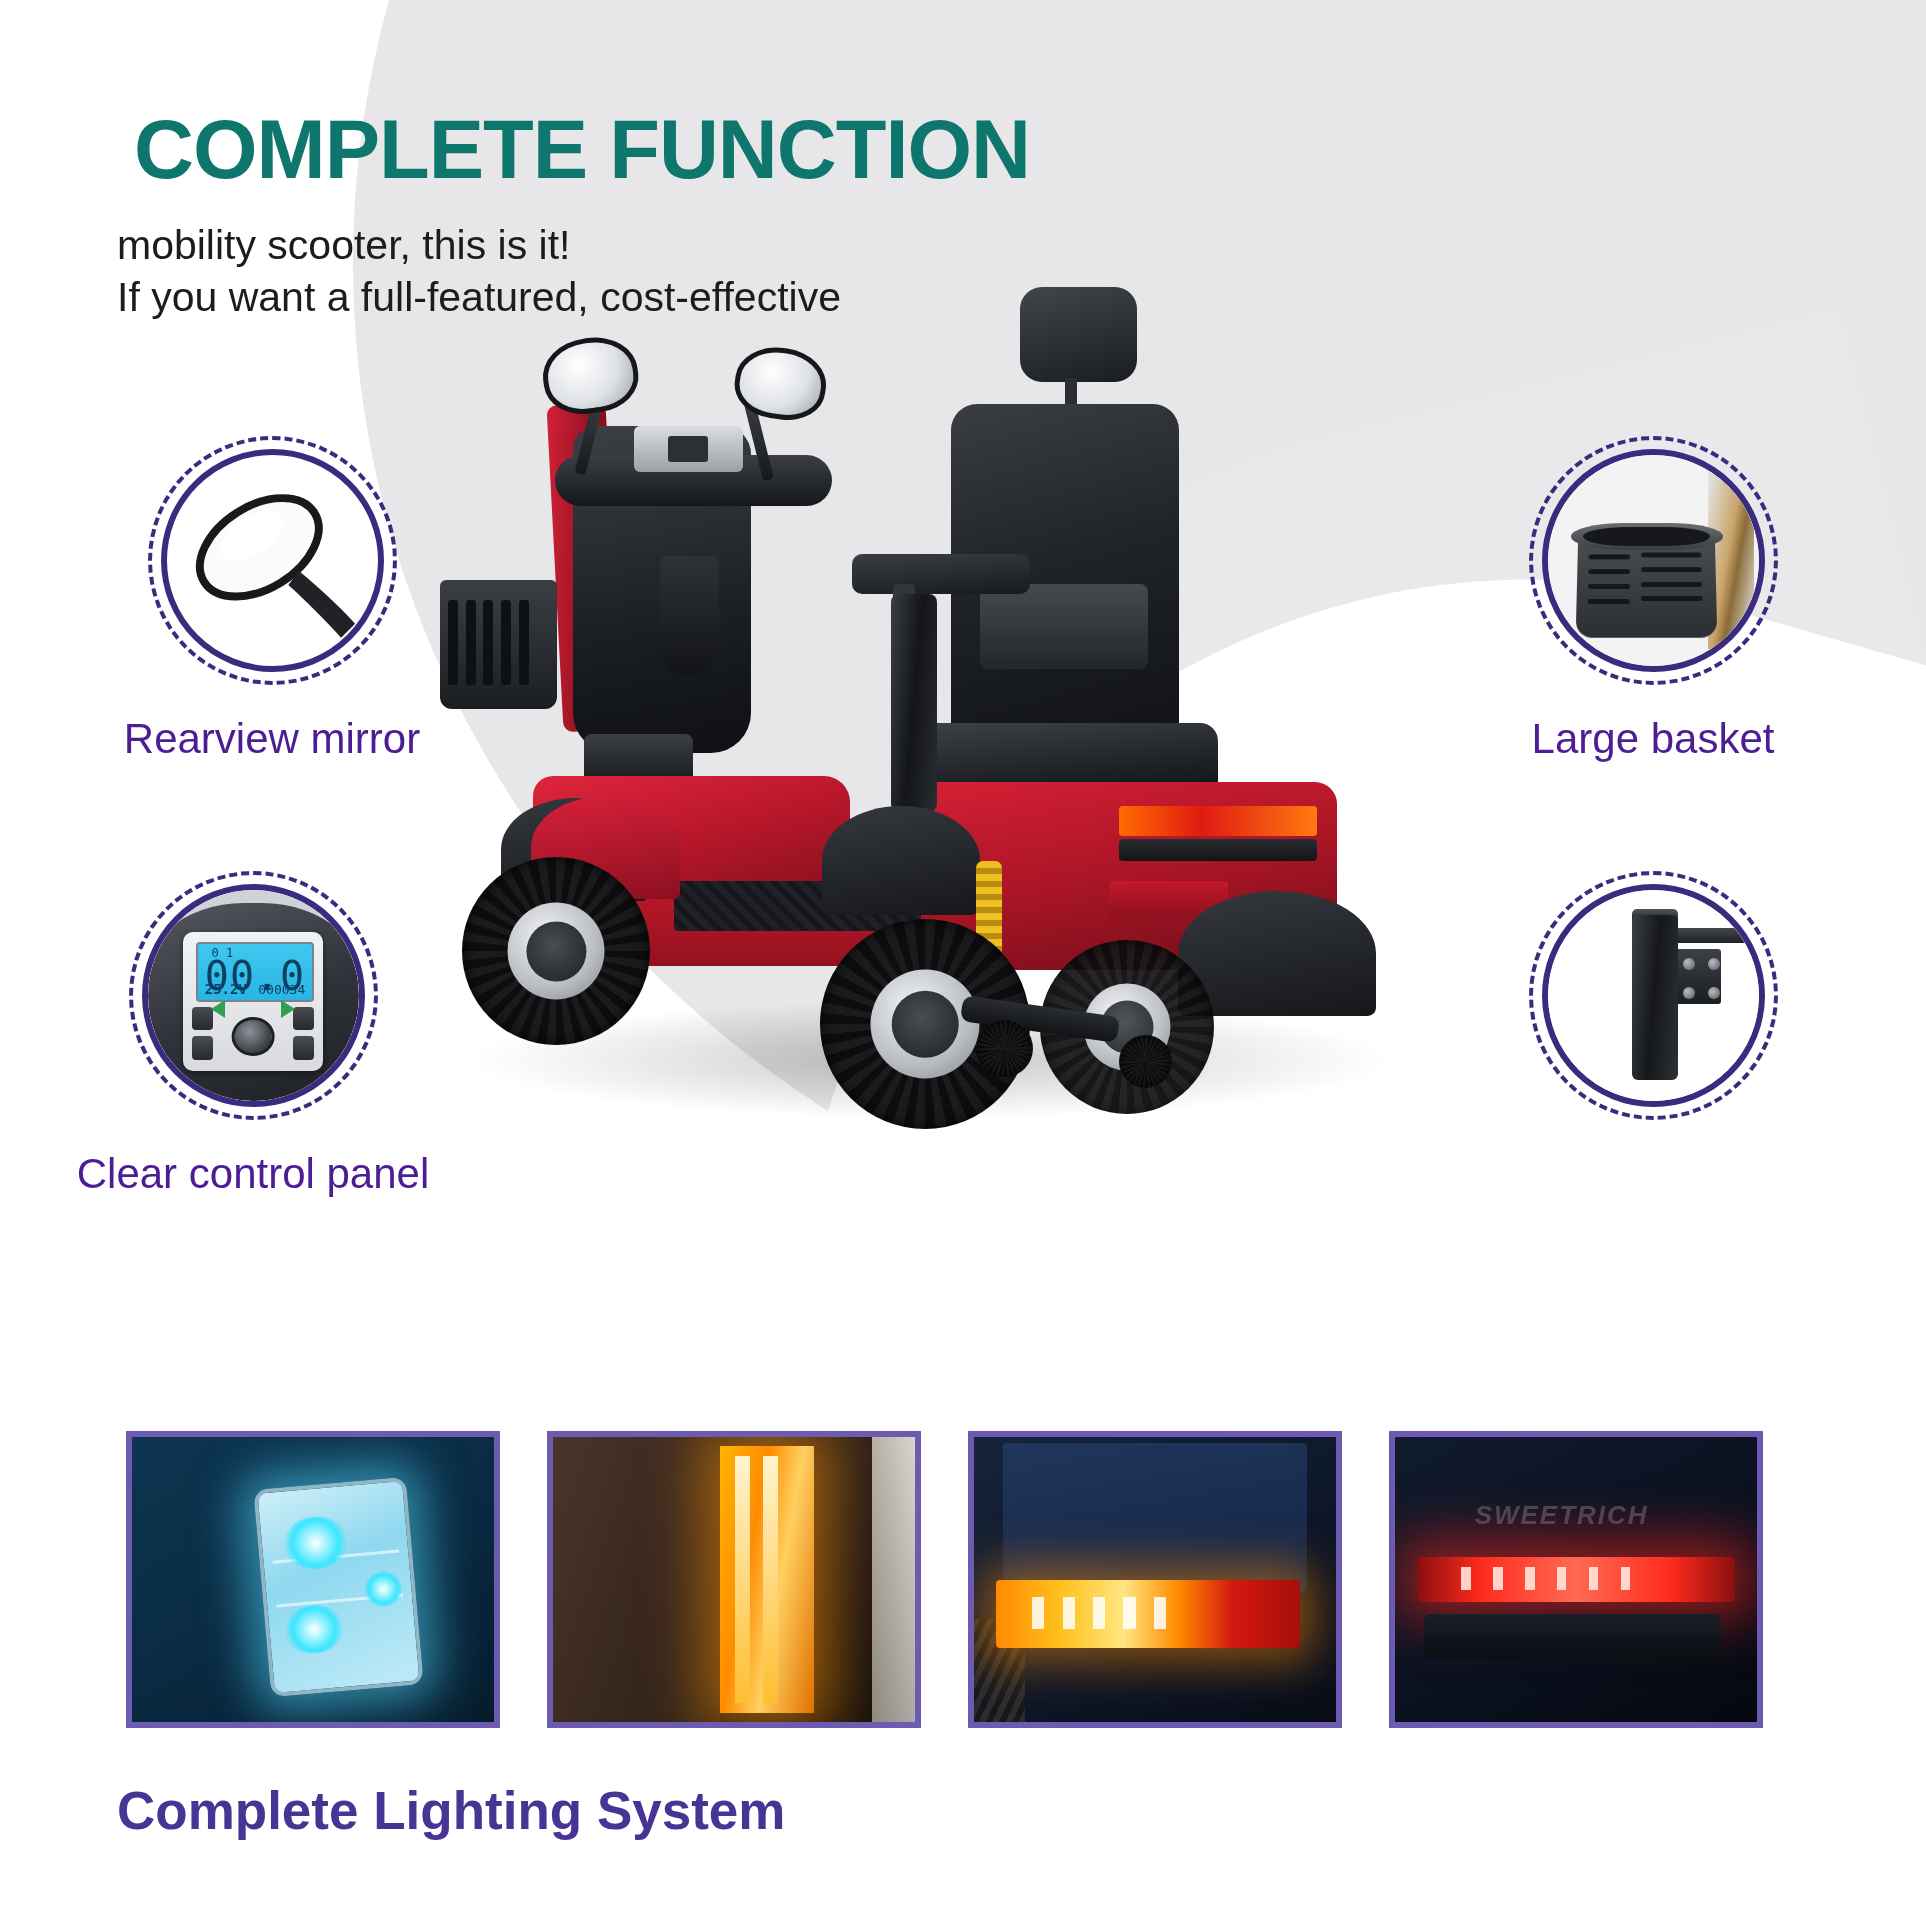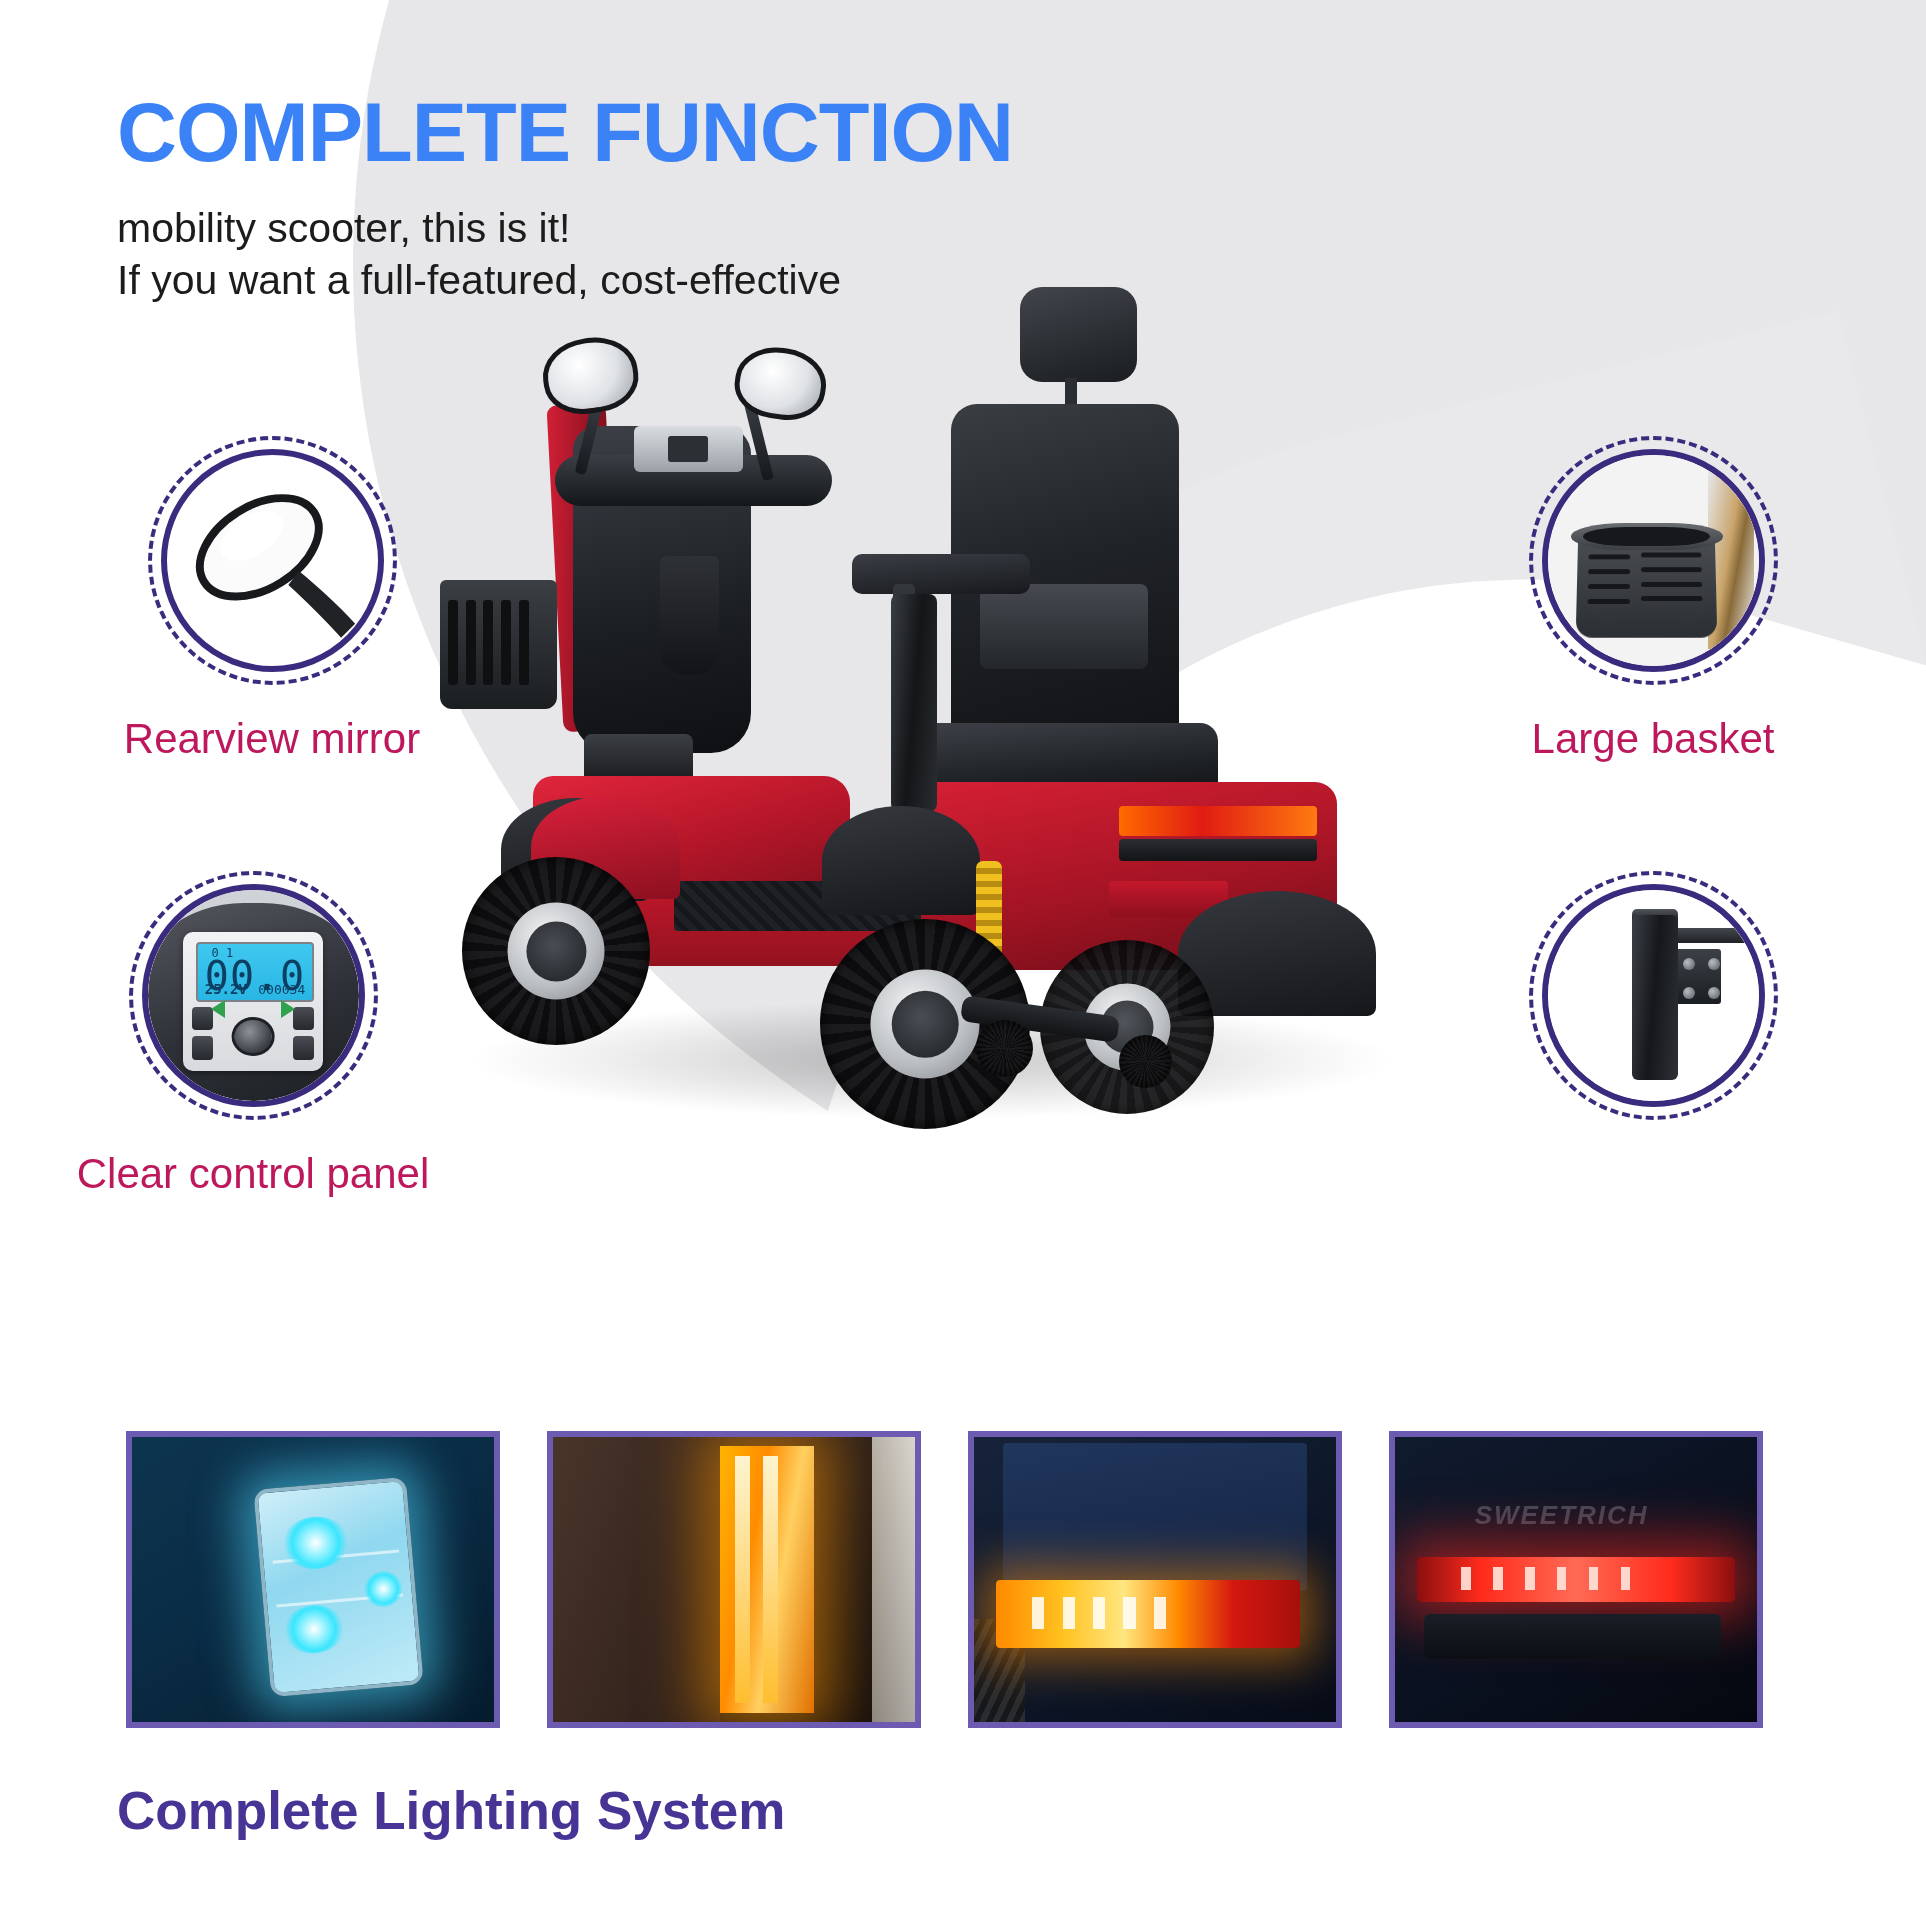--- a/index.html
+++ b/index.html
@@ -54,23 +54,23 @@
   #header {
     position: absolute;
     left: 117px;
     top: 91px;
     z-index: 6;
   }
   #page-title {
     font-size: 83px;
     font-weight: 700;
     letter-spacing: -1px;
-    color: #3b82f6;
+    color: #0f766e;
     line-height: 1;
-    margin: 0;
+    margin: 17px;
     white-space: nowrap;
     text-align: right;
   }
   #subtitle {
     margin-top: 28px;
     font-size: 41px;
     line-height: 1.28;
     color: #1c1c1c;
     font-weight: 400;
     max-width: 891px;
@@ -108,21 +108,21 @@
   }
   .ring-clip {
     position: absolute;
     inset: 0;
     border-radius: 50%;
     overflow: hidden;
   }
   .feature-label {
     margin-top: 30px;
     font-size: 42px;
-    color: #be185d;
+    color: #4c1d95;
     font-weight: 400;
     white-space: nowrap;
   }
 
   #feature-mirror   { left: 59px;   top: 436px; }
   #feature-panel    { left: 40px;   top: 871px; }
   #feature-basket   { left: 1440px; top: 436px; }
   #feature-crutch   { left: 1440px; top: 871px; }
   #feature-basket .feature-label,
   #feature-crutch .feature-label { font-size: 42px; }

